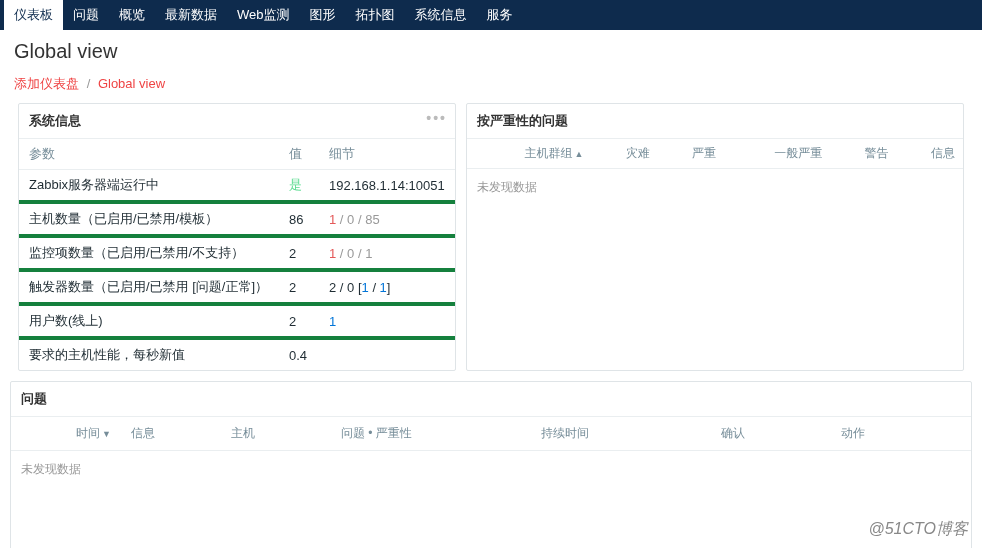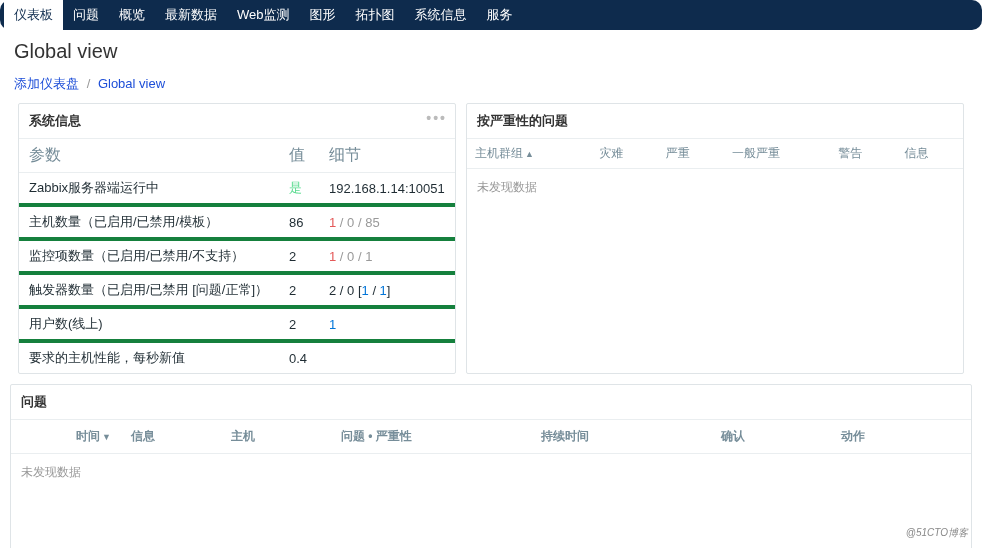--- a/index.html
+++ b/index.html
@@ -1,55 +1,55 @@
 <!DOCTYPE html>
 <html><head>
   <meta charset="utf-8">
   <style>
     * { margin: 0; padding: 0; box-sizing: border-box; }
     body { font-family: Arial, "Microsoft YaHei", sans-serif; font-size: 12px; background: #fff; color: #1f2c33; }
     
-    .nav-bar { background: #0e2b4d; height: 30px; display: flex; align-items: center; padding: 0 4px; border-radius: 10px; }
+    .nav-bar { background: #0e2b4d; height: 30px; display: flex; align-items: center; padding: 0 4px; }
     .nav-item { color: #fff; padding: 6px 10px; cursor: pointer; font-size: 13px; }
     .nav-item.active { background: #fff; color: #0e2b4d; }
     
     .page-title { font-size: 20px; color: #333; padding: 10px 14px 8px; font-weight: normal; }
     
     .breadcrumb { padding: 4px 14px 10px; color: #0275d8; font-size: 13px; }
-    .breadcrumb a { color: #1d4ed8; text-decoration: none; cursor: pointer; }
+    .breadcrumb a { color: #ef4444; text-decoration: none; cursor: pointer; }
     .breadcrumb .sep { color: #999; margin: 0 4px; }
     
     .widgets-row { display: flex; gap: 10px; padding: 0 18px; }
     .widget { border: 1px solid #dfe4e7; background: #fff; border-radius: 2px; }
     .widget-header { padding: 8px 10px; font-weight: bold; font-size: 13px; color: #333; position: relative; border-bottom: 1px solid #eaeef0; }
     .widget-dots { position: absolute; right: 8px; top: 6px; color: #bbb; font-size: 14px; letter-spacing: 2px; cursor: pointer; }
     
     .widget-left { flex: 0 0 438px; }
     .widget-right { flex: 1; }
     
     .sysinfo-table { width: 100%; border-collapse: collapse; }
-    .sysinfo-table th { text-align: left; padding: 6px 10px; color: #768d99; font-weight: normal; font-size: 16px; border-bottom: 1px solid #eaeef0; }
+    .sysinfo-table th { text-align: left; padding: 6px 10px; color: #768d99; font-weight: normal; font-size: 13px; border-bottom: 1px solid #eaeef0; }
     .sysinfo-table td { padding: 6px 10px; border-bottom: 4px solid #15803d; font-size: 13px; }
     .sysinfo-table tr:last-child td { border-bottom: none; }
     .val-green { color: #59db8f; }
     .val-red { color: #e45959; }
     .val-grey { color: #999; }
     .val-link { color: #0275d8; }
     
     .severity-table { width: 100%; border-collapse: collapse; }
-    .severity-table th { text-align: left; padding: 6px 8px; color: #768d99; font-weight: normal; font-size: 12px; border-bottom: 1px solid #eaeef0; }
+    .severity-table th { text-align: right; padding: 6px 8px; color: #768d99; font-weight: normal; font-size: 12px; border-bottom: 1px solid #eaeef0; }
     .severity-table th.sort { cursor: pointer; }
     .sort-arrow { font-size: 9px; margin-left: 2px; }
     .no-data { text-align: left; color: #999; padding: 10px; font-size: 12px; }
     
     .widget-full { margin: 10px; border: 1px solid #dfe4e7; background: #fff; border-radius: 2px; }
     .problems-table { width: 100%; border-collapse: collapse; }
-    .problems-table th { text-align: left; padding: 8px 10px; color: #768d99; font-weight: bold; font-size: 12px; border-bottom: 1px solid #eaeef0; }
+    .problems-table th { text-align: left; padding: 8px 10px; color: #768d99; font-weight: normal; font-size: 12px; border-bottom: 1px solid #eaeef0; }
     
-    .watermark { position: fixed; bottom: 8px; right: 14px; color: #888; font-size: 10px; font-style: italic; }
+    .watermark { position: fixed; bottom: 8px; right: 14px; color: #888; font-size: 16px; font-style: italic; }
     
     .col-param { width: 260px; }
     .col-value { width: 40px; }
   </style>
 </head>
 <body>
 
 <div class="nav-bar" id="nav-bar">
     <div class="nav-item active">仪表板</div>
     <div class="nav-item">问题</div>

